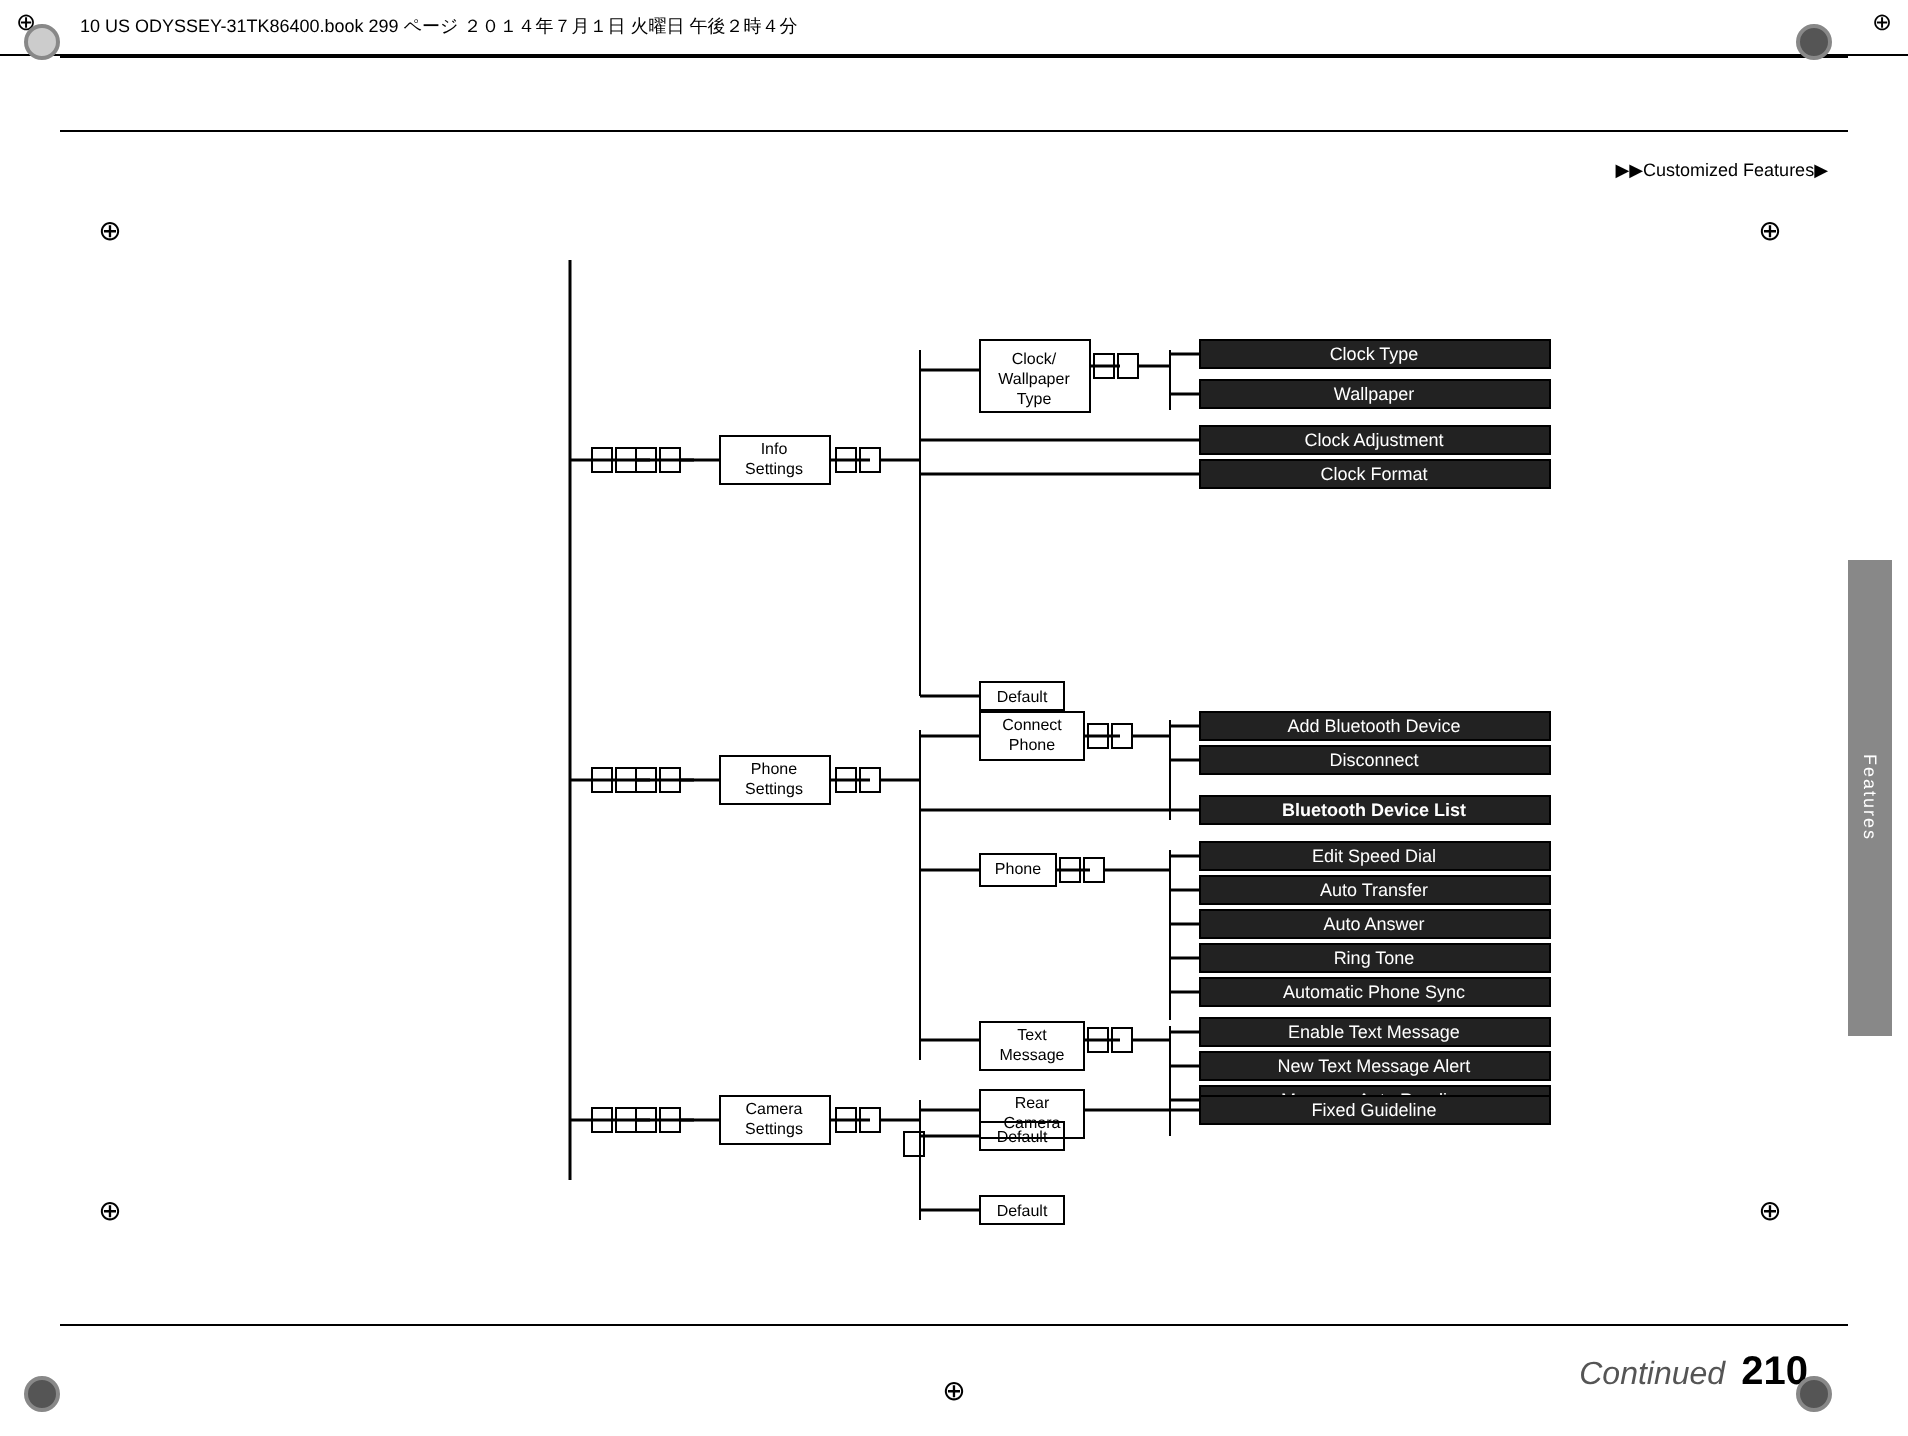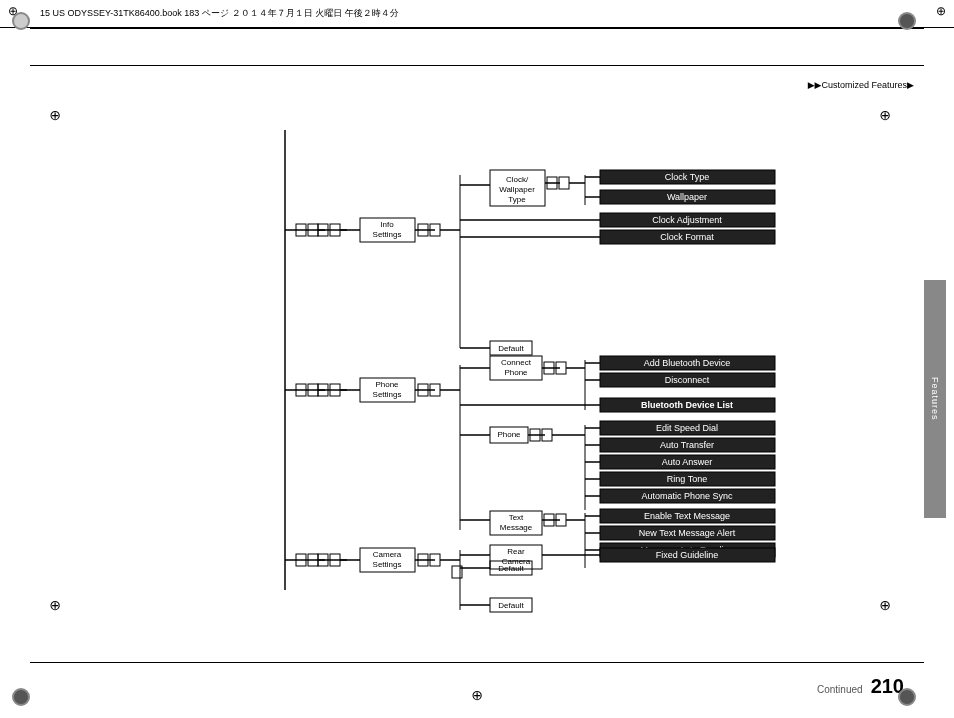--- a/index.html
+++ b/index.html
@@ -49,23 +49,24 @@
     }
 
     
     .footer {
       position: absolute;
       bottom: 20px;
       right: 50px;
       font-size: 11px;
     }
     .footer .continued {
-      font-size: 10px;
+      font-size: 16px;
       color: #555;
       margin-right: 5px;
+      font-style: italic;
     }
     .footer .page-num {
       font-size: 20px;
       font-weight: bold;
     }
 
     .footer-line {
       position: absolute;
       bottom: 55px;
       left: 30px;
@@ -83,21 +84,21 @@
       height: 1px;
       background: #000;
     }
   </style>
 </head>
 <body>
 
 <div class="header-bar">
 
   <div style="position:absolute;left:8px;top:4px;font-size:12px;">⊕</div>
-  <span class="header-text">15 US ODYSSEY-31TK86400.book  183 ページ  ２０１４年７月１日  火曜日  午後２時４分</span>
+  <span class="header-text">10 US ODYSSEY-31TK86400.book  299 ページ  ２０１４年７月１日  火曜日  午後２時４分</span>
 
   <div style="position:absolute;right:8px;top:4px;font-size:12px;">⊕</div>
 </div>
 
 <div class="header-line-top"></div>
 
 <div class="breadcrumb">▶▶Customized Features▶</div>
 
 <div class="top-line"></div>
 

